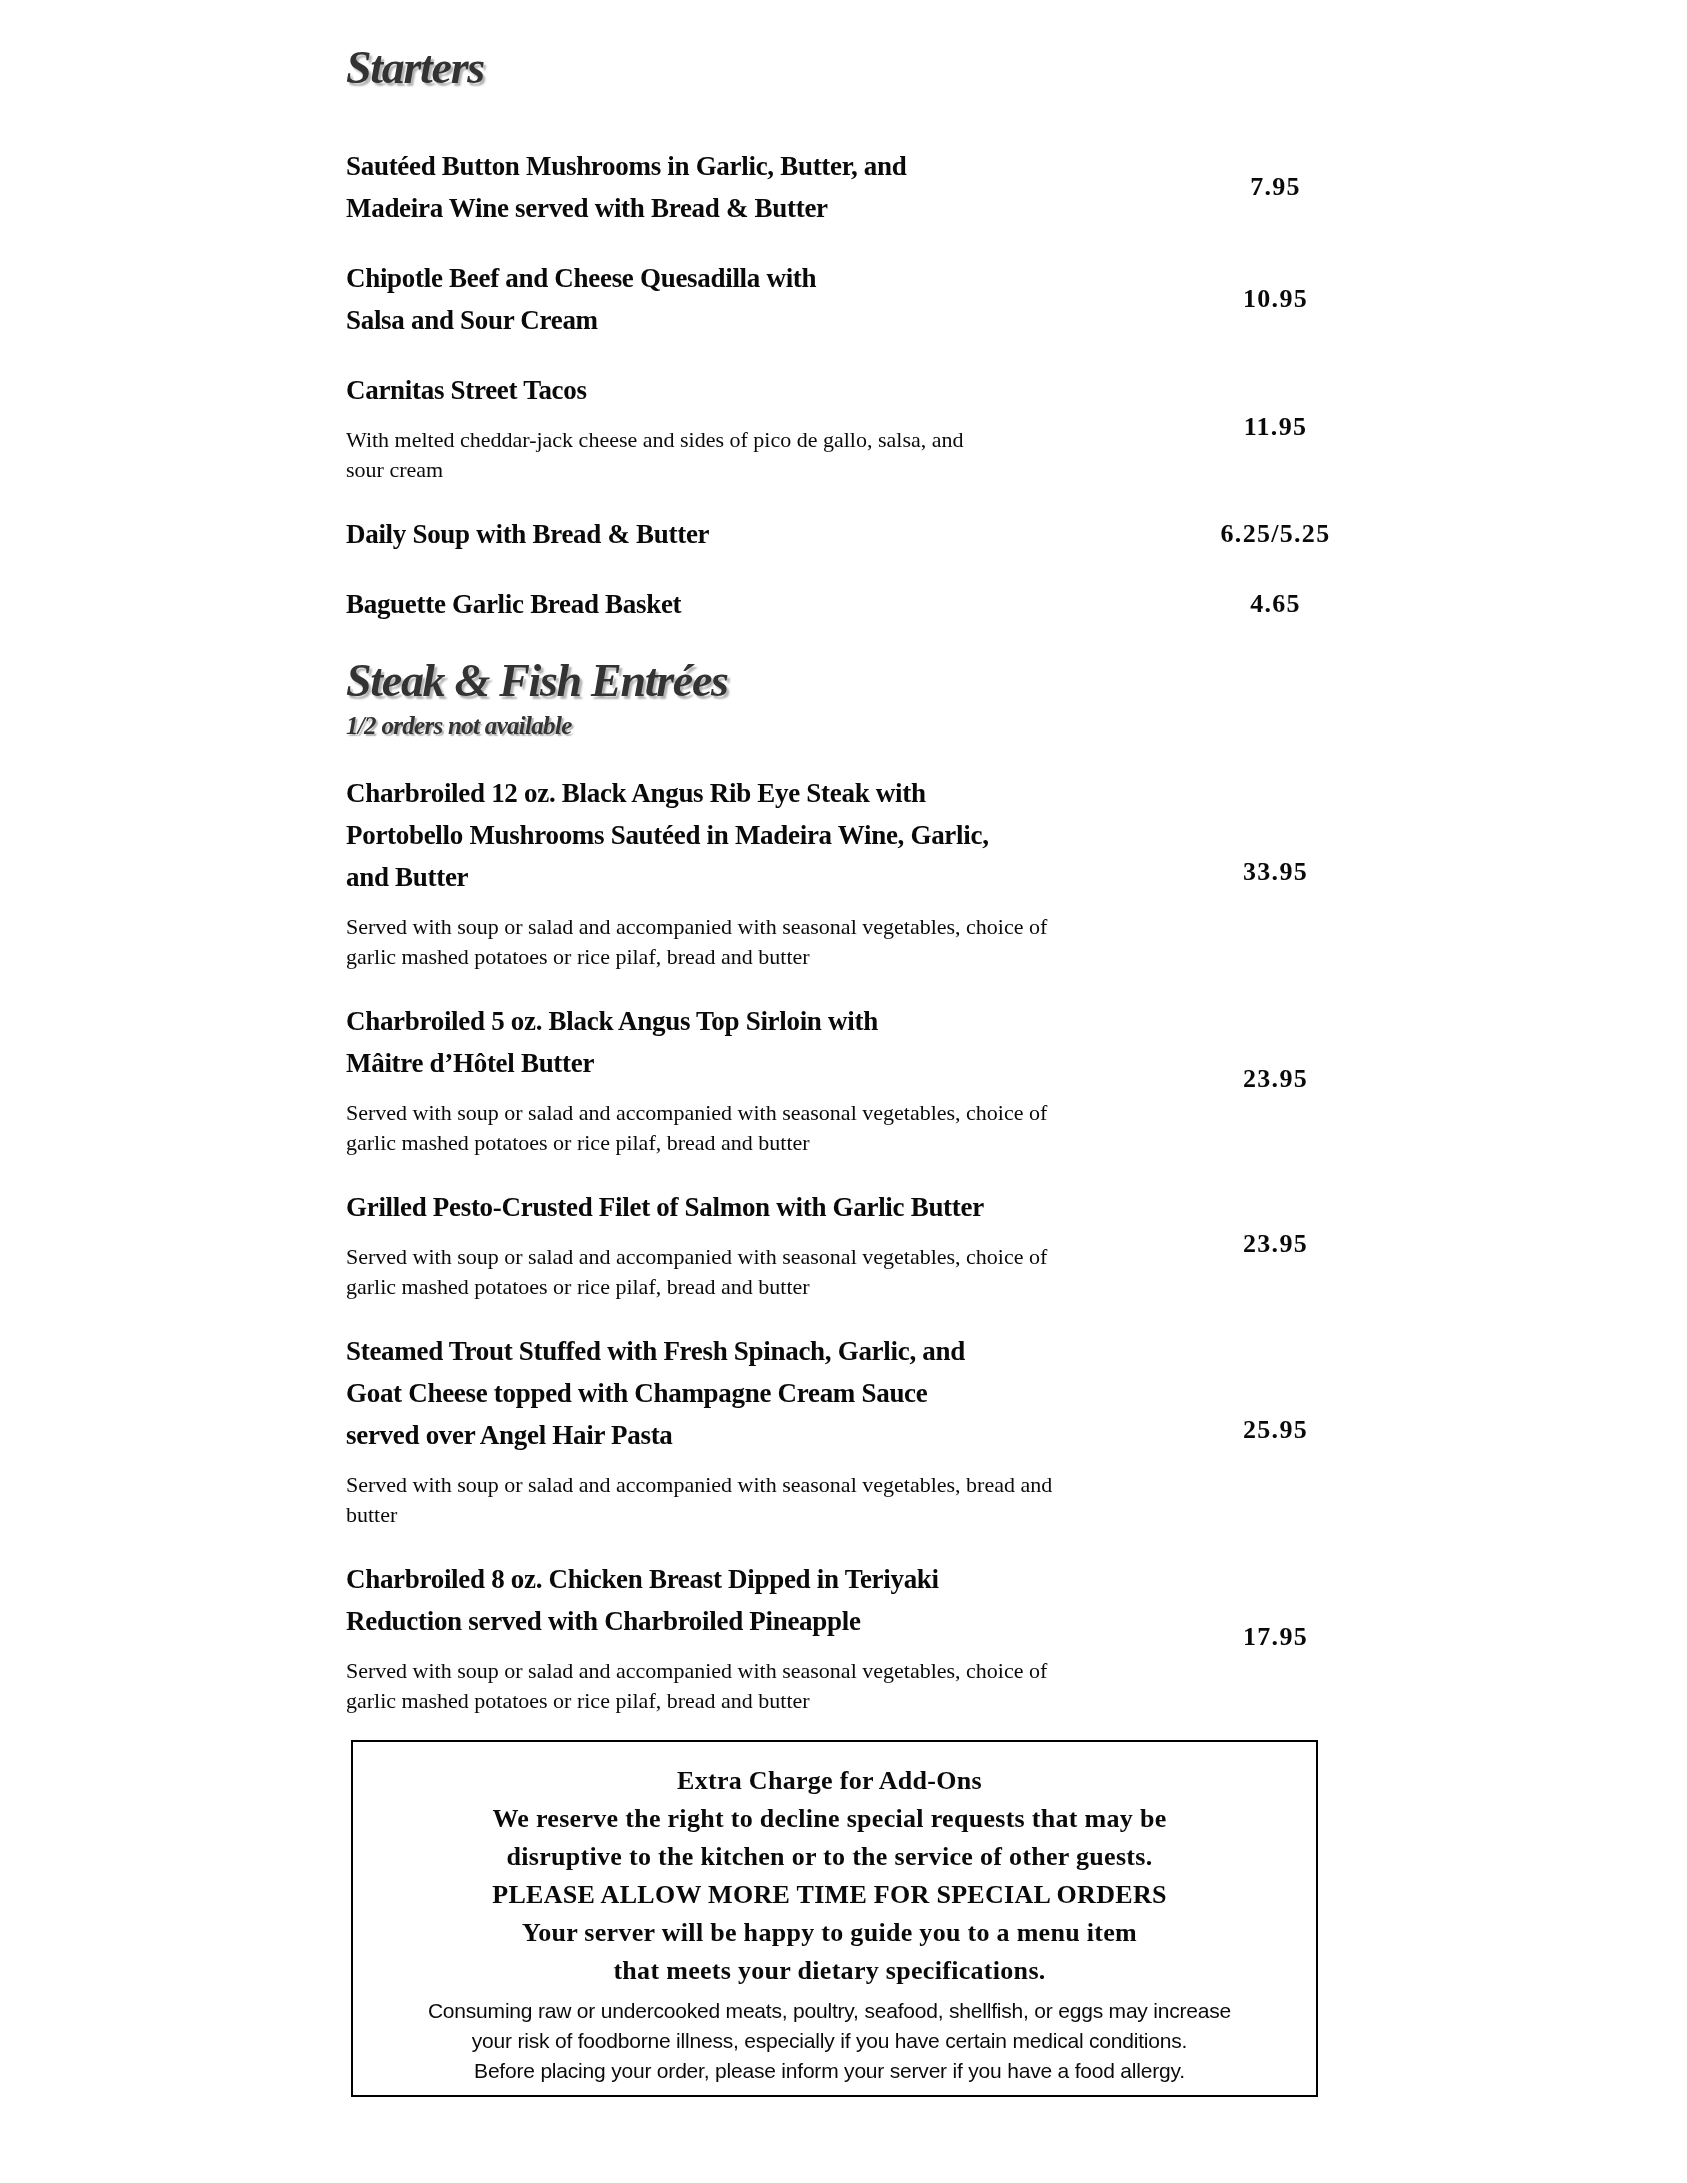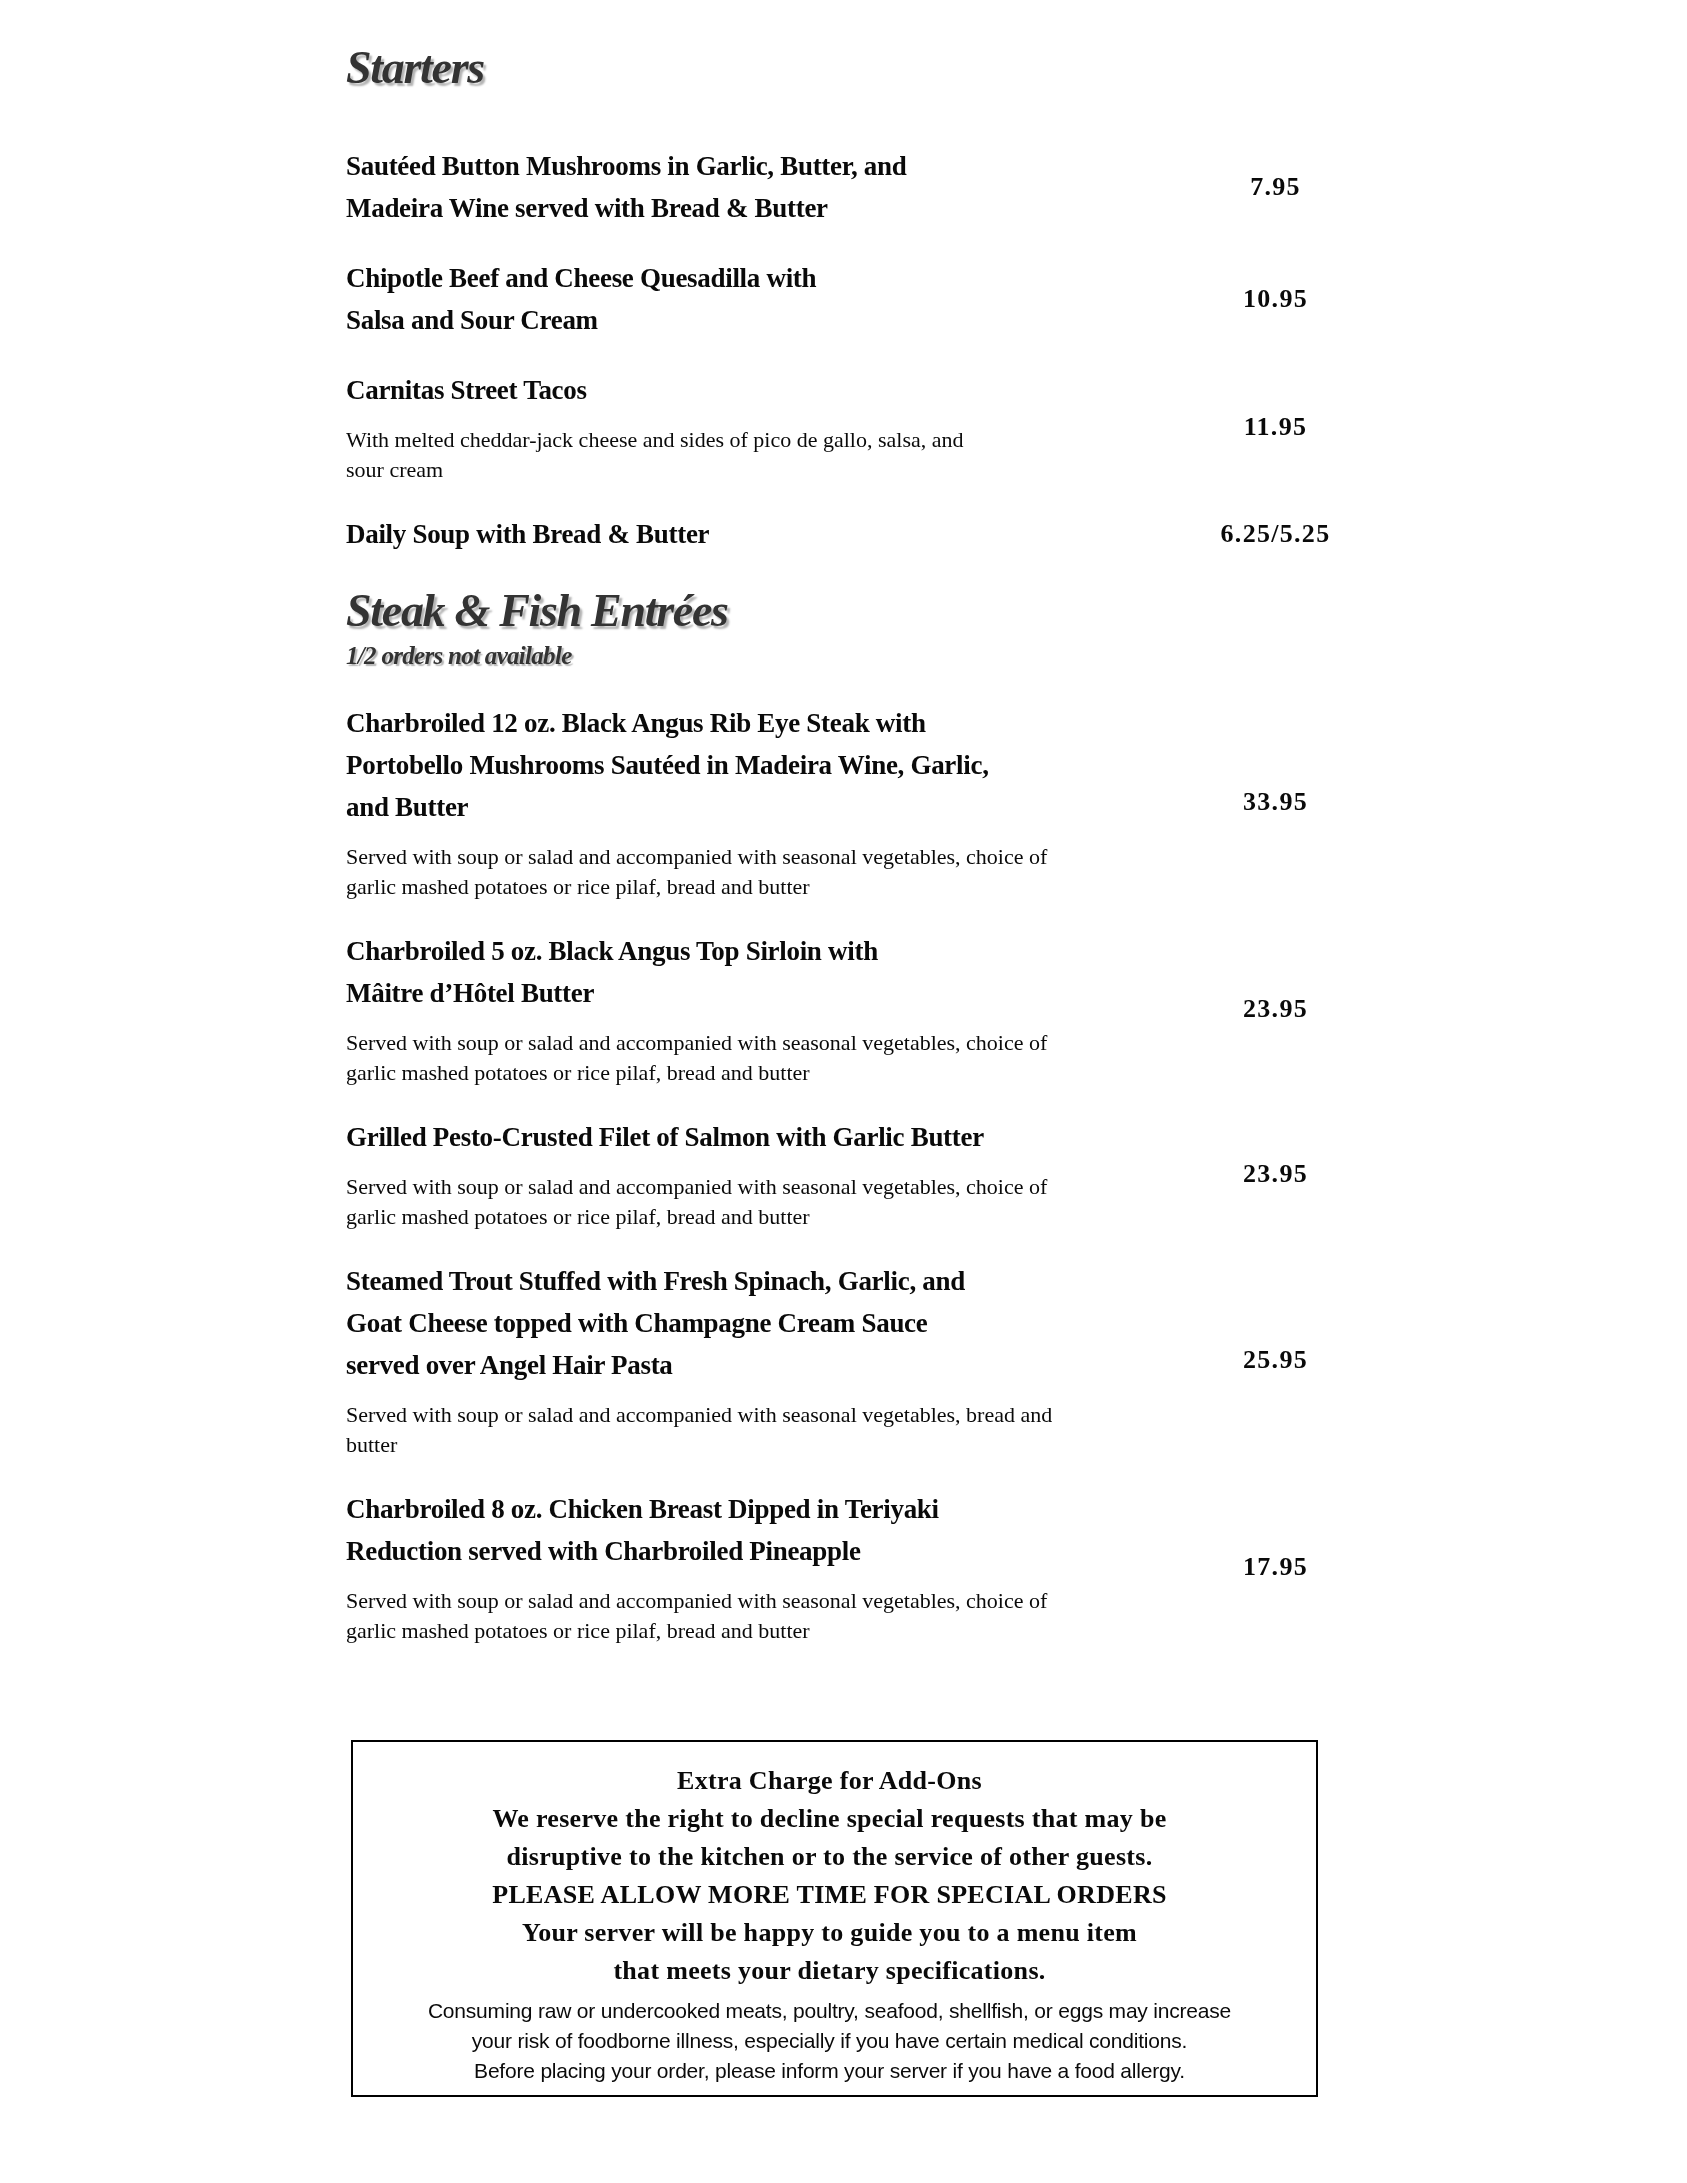--- a/index.html
+++ b/index.html
@@ -135,20 +135,26 @@
     <div class="item-price">11.95</div>
   </div>
 
   <div class="item">
     <div class="item-text">
       <div class="item-title">Daily Soup with Bread &amp; Butter</div>
     </div>
     <div class="item-price">6.25/5.25</div>
   </div>
 
+  <div class="item">
+    <div class="item-text">
+      <div class="item-title">Baguette Garlic Bread Basket</div>
+    </div>
+    <div class="item-price">4.65</div>
+  </div>
 
   <div class="header-block second">
     <div class="section-header">Steak &amp; Fish Entrées</div>
     <div class="section-note">1/2 orders not available</div>
   </div>
 
   <div class="item">
     <div class="item-text">
       <div class="item-title">Charbroiled 12 oz. Black Angus Rib Eye Steak with
 Portobello Mushrooms Sautéed in Madeira Wine, Garlic,

